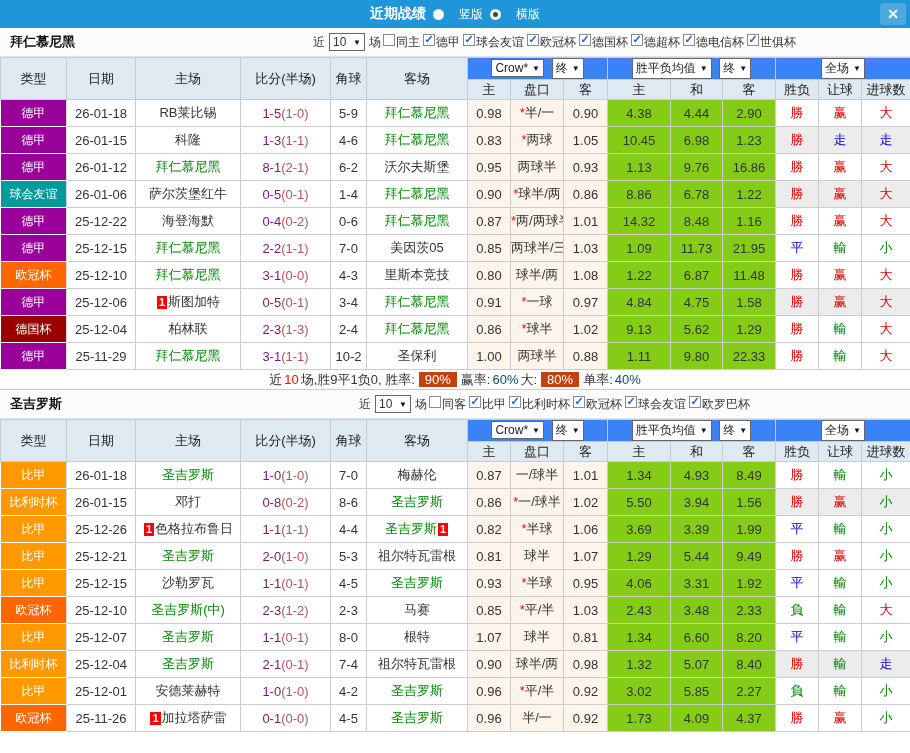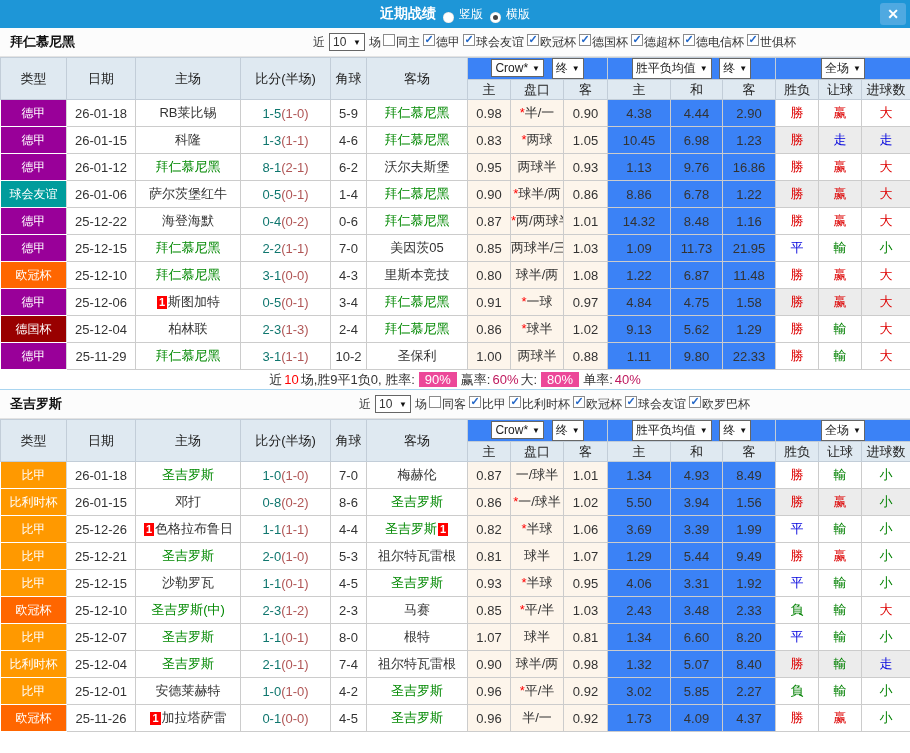--- a/index.html
+++ b/index.html
@@ -2,21 +2,21 @@
 <html><head>
 <meta charset="utf-8">
 <style>
   *{box-sizing:border-box;}
   body{margin:0;width:910px;background:#fff;font-family:"Liberation Sans",sans-serif;color:#333;}
   .app{width:910px;overflow:hidden;}
   
   .titlebar{height:28px;background:#1e96d7;display:flex;align-items:center;position:relative;}
   .titlebar-center{flex:1;display:flex;justify-content:center;align-items:center;gap:7px;color:#fff;}
   .panel-title{font-weight:bold;font-size:14px;}
-  .radio{display:inline-flex;align-items:flex-end;gap:5px;font-size:12px;cursor:pointer;color:#fff;}
+  .radio{display:inline-flex;align-items:center;gap:15px;font-size:12px;cursor:pointer;color:#fff;}
   .radio-circle{width:11px;height:11px;border-radius:50%;background:#fff;display:inline-block;position:relative;box-shadow:inset 0 0 1px #999;}
   .radio-circle.checked::after{content:'';position:absolute;left:3px;top:3px;width:5px;height:5px;border-radius:50%;background:#444;}
   .close-btn{position:absolute;right:4px;top:3px;width:26px;height:22px;background:#4fa9e1;color:#fff;font-weight:bold;text-align:center;line-height:22px;border-radius:3px;cursor:pointer;font-size:14px;}
   
   .section[data-section="1"]{border-top:1px solid #a9d5f0;}
   .sec-header{display:flex;align-items:center;height:29px;background:#fcfcfc;border-bottom:1px solid #e3e3e3;}
   .team-name{flex:0 0 200px;padding-left:10px;font-weight:bold;font-size:13px;color:#111;}
   .filters{flex:1;display:flex;align-items:center;justify-content:center;gap:2px;font-size:12px;}
   .chk{display:inline-flex;align-items:flex-start;cursor:pointer;margin-right:1px;}
   .chk .box{width:12px;height:12px;border:1px solid #8a8a8a;background:#fff;display:inline-flex;align-items:center;justify-content:center;font-size:11px;line-height:11px;color:#2468c8;font-weight:bold;margin-right:1px;}
@@ -26,35 +26,35 @@
   
   table{border-collapse:collapse;table-layout:fixed;width:910px;text-align:center;font-size:13px;}
   th,td{border:1px solid #ccc;padding:0;overflow:hidden;white-space:nowrap;}
   thead th{background:#dfe9f1;border-color:#c2cdd8;font-weight:normal;height:20px;font-size:13px;color:#222;}
   thead .ddcell{background:#3b82f6;}
   tbody td{height:27px;}
   td.type{color:#fff;font-size:12px;border-color:#fff #d6d6d6 #fff #fff;}
   td.team{color:#333;cursor:pointer;}
   td.team.hl{color:#008800;}
   .badge{background:#ff0000;color:#fff;font-size:11px;line-height:13px;padding:0 2px;display:inline-block;margin:0 1px;font-weight:bold;}
-  td.score .ft{color:#0f766e;text-align:right;}
+  td.score .ft{color:#701a75;text-align:right;}
   td.score .ht{color:#b05555;}
   td.cream{background:#fdf5eb;}
-  td.pale{background:#3b82f6;}
+  td.pale{background:#84cc16;}
   td.res.shade{background:#ececec;}
   .red{color:#dd0000;}
   .blue{color:#0000dd;}
   .green{color:#008000;}
   .star{color:#ff0000;}
   
   .summary{height:19px;display:flex;align-items:center;justify-content:center;font-size:13px;}
   .sum-plain{color:#333;margin:0 1px;}
   .sum-red{color:#ff0000;margin:0 1px;}
-  .sum-blue{color:#be185d;margin:17px 1px;text-align:right;}
-  .sum-badge{background:#ec4899;color:#fff;padding:0 6px;margin:12px 3px;}
+  .sum-blue{color:#0c4a6e;margin:17px 1px;text-align:right;}
+  .sum-badge{background:#c2410c;color:#fff;padding:0 6px;margin:12px 3px;}
 </style>
 </head>
 <body>
 
 <div class="app">
 
   <div class="titlebar">
     <div class="titlebar-center">
       <span class="panel-title">近期战绩</span>
       <label class="radio">

